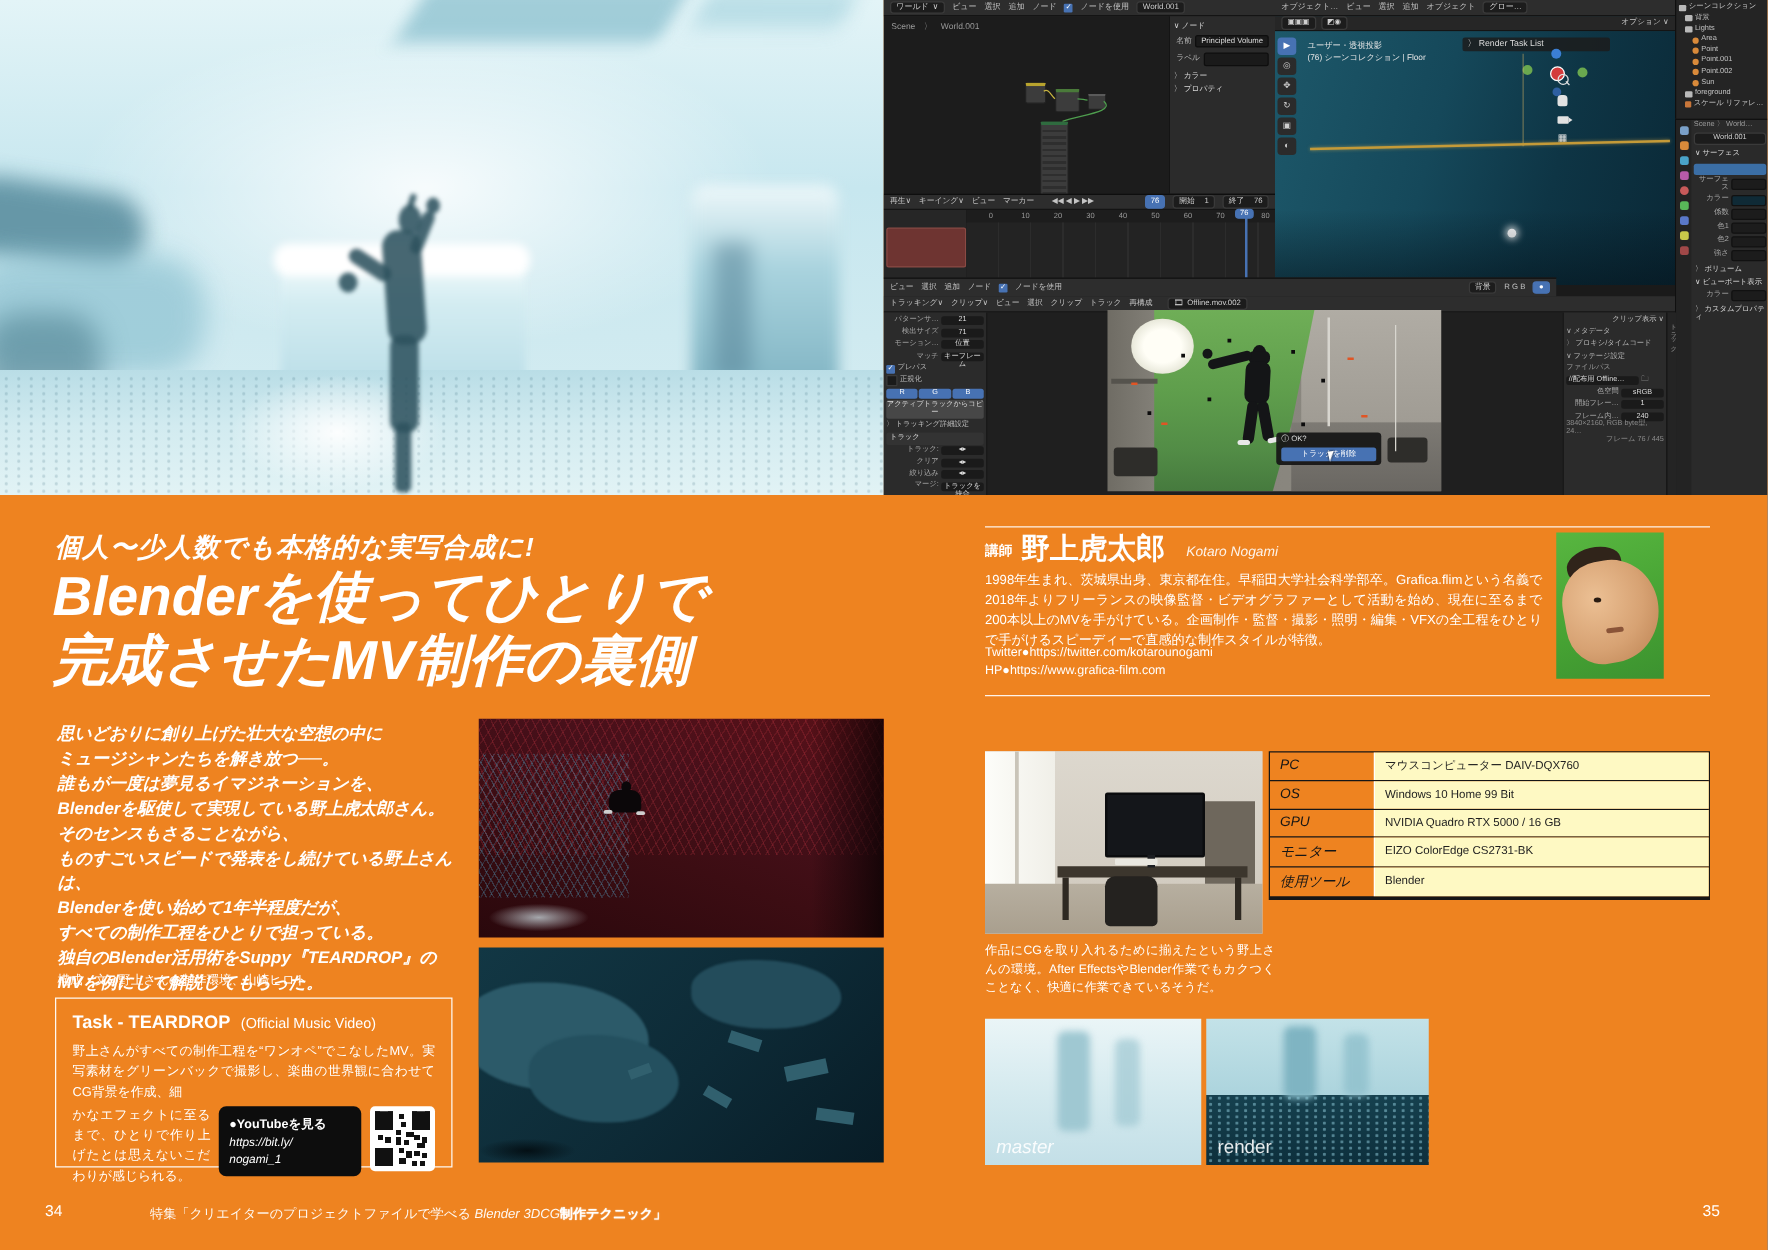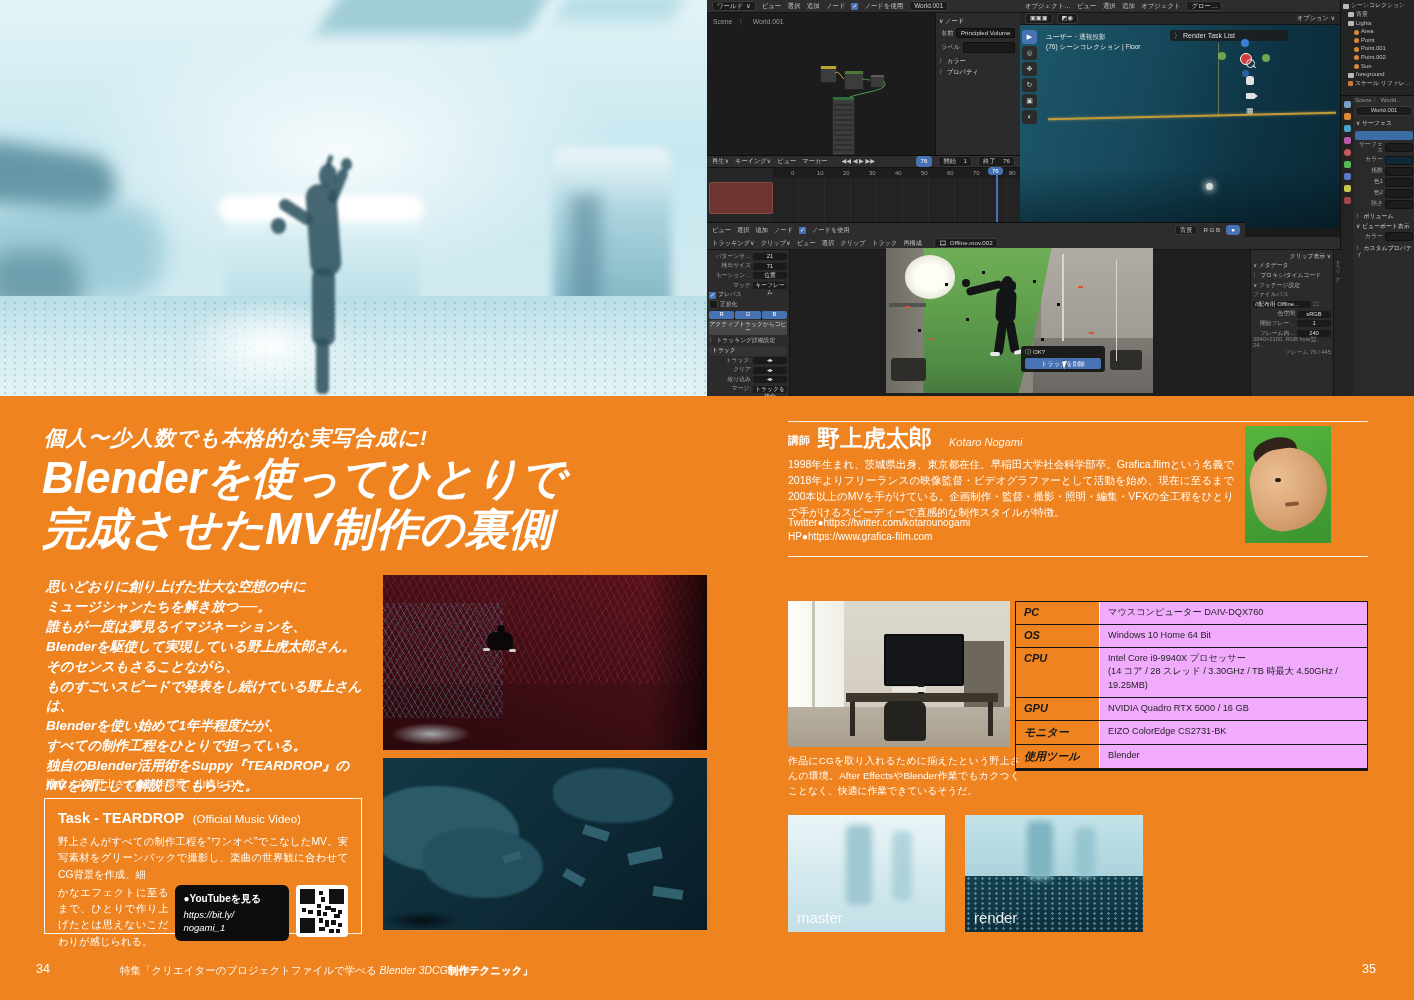--- a/index.html
+++ b/index.html
@@ -221,26 +221,26 @@
   .desk-top{left:58px;top:92px;width:152px;height:9px;background:#3c362d;}
   .desk-leg1{left:62px;top:101px;width:5px;height:34px;background:#2e2922;}
   .desk-leg2{left:200px;top:101px;width:5px;height:34px;background:#2e2922;}
   .desk-kb{left:104px;top:86px;width:34px;height:5px;background:#e9e7e0;border-radius:1px;}
   .desk-chair{left:96px;top:100px;width:42px;height:40px;background:#24221f;border-radius:8px 8px 4px 4px;}
   .env-caption{left:788px;top:753px;width:232px;font-size:9.8px;line-height:1.55;color:#fff;text-align:justify;}
 
   .spec{left:1015px;top:601px;width:353px;border:1px solid #161616;border-bottom:3px solid #161616;box-sizing:border-box;}
   .spec-row{display:flex;border-bottom:1px solid #161616;}
   .spec-row:last-child{border-bottom:none;}
-  .spec-label{width:84px;flex:none;padding:4px 8px;font-size:11px;font-weight:700;font-style:italic;color:#161616;border-right:1.5px solid #fff;box-sizing:border-box;}
-  .spec-value{flex:1;background:#f0abfc;padding:4px 8px;font-size:9.2px;line-height:1.5;color:#1f1f1f;}
+  .spec-label{width:84px;flex:none;padding:4px 8px;font-size:11px;font-weight:400;font-style:italic;color:#161616;border-right:1.5px solid #fff;box-sizing:border-box;}
+  .spec-value{flex:1;background:#fef9c3;padding:4px 8px;font-size:9.2px;line-height:1.5;color:#1f1f1f;}
 
   .strip{top:815px;height:117px;overflow:hidden;}
   .strip-label{position:absolute;left:9px;bottom:6px;font-size:15px;color:rgba(255,255,255,.9);}
-  .s-master{left:788px;width:157px;background:linear-gradient(180deg,#eaf5f7 0%,#d3e9ee 55%,#c3dfe7 100%);}
+  .s-master{left:788px;width:173px;background:linear-gradient(180deg,#eaf5f7 0%,#d3e9ee 55%,#c3dfe7 100%);font-style:italic;}
   .s-pillar{position:absolute;background:#9fc8d2;filter:blur(3px);border-radius:6px;}
   .s-render{left:965px;width:178px;background:linear-gradient(180deg,#c3e2e8 0%,#acd4dd 52%,#16414f 52%,#0d2f3c 100%);}
   .s-render .grid{position:absolute;left:0;top:52%;width:100%;height:48%;
     background-image:radial-gradient(circle,rgba(150,210,225,.5) 1px,transparent 1.5px);background-size:7px 5px;}
   .s-offline{left:1147px;width:221px;background:linear-gradient(90deg,#59564f 0%,#6e6b63 22%,#8e8b83 100%);}
   .so-green{left:24%;top:0;width:52%;height:100%;background:linear-gradient(180deg,#69a854 0%,#578f48 70%,#4a7c40 100%);clip-path:polygon(0 0,100% 0,88% 100%,0 100%);}
   .so-wall{right:0;top:0;width:13%;height:100%;background:#cfcbc2;}
   .so-floor{left:60%;top:72%;width:40%;height:28%;background:#77746d;}
   .so-junk{position:absolute;background:#15151a;border-radius:2px;}
   .fig-off div{position:absolute;background:#121316;}
@@ -762,26 +762,21 @@
   </div>
   <div class="abs env-caption">作品にCGを取り入れるために揃えたという野上さんの環境。After EffectsやBlender作業でもカクつくことなく、快適に作業できているそうだ。</div>
 
   <div class="abs spec">
     <div class="spec-row">
         <div class="spec-label">PC</div>
         <div class="spec-value pre">マウスコンピューター DAIV-DQX760</div>
       </div>
     <div class="spec-row">
         <div class="spec-label">OS</div>
-        <div class="spec-value pre">Windows 10 Home 64 Bit</div>
-      </div>
-    <div class="spec-row">
-        <div class="spec-label">CPU</div>
-        <div class="spec-value pre">Intel Core i9-9940X プロセッサー
-(14 コア / 28 スレッド / 3.30GHz / TB 時最大 4.50GHz / 19.25MB)</div>
+        <div class="spec-value pre">Windows 10 Home 99 Bit</div>
       </div>
     <div class="spec-row">
         <div class="spec-label">GPU</div>
         <div class="spec-value pre">NVIDIA Quadro RTX 5000 / 16 GB</div>
       </div>
     <div class="spec-row">
         <div class="spec-label">モニター</div>
         <div class="spec-value pre">EIZO ColorEdge CS2731-BK</div>
       </div>
     <div class="spec-row">

